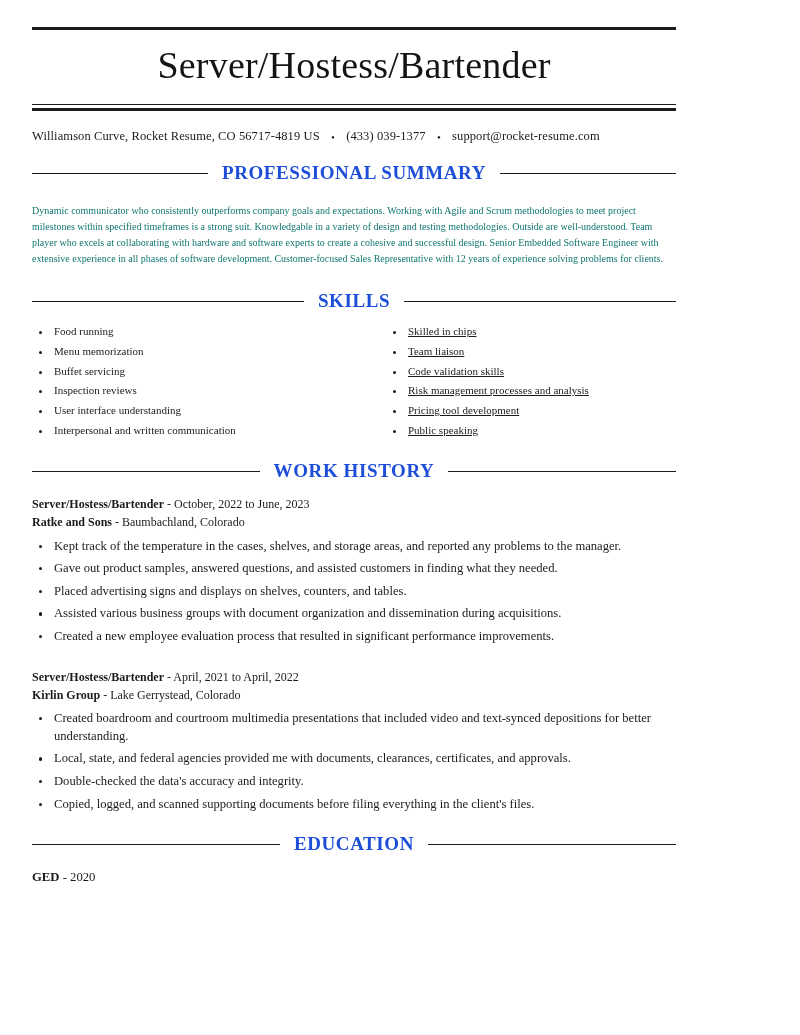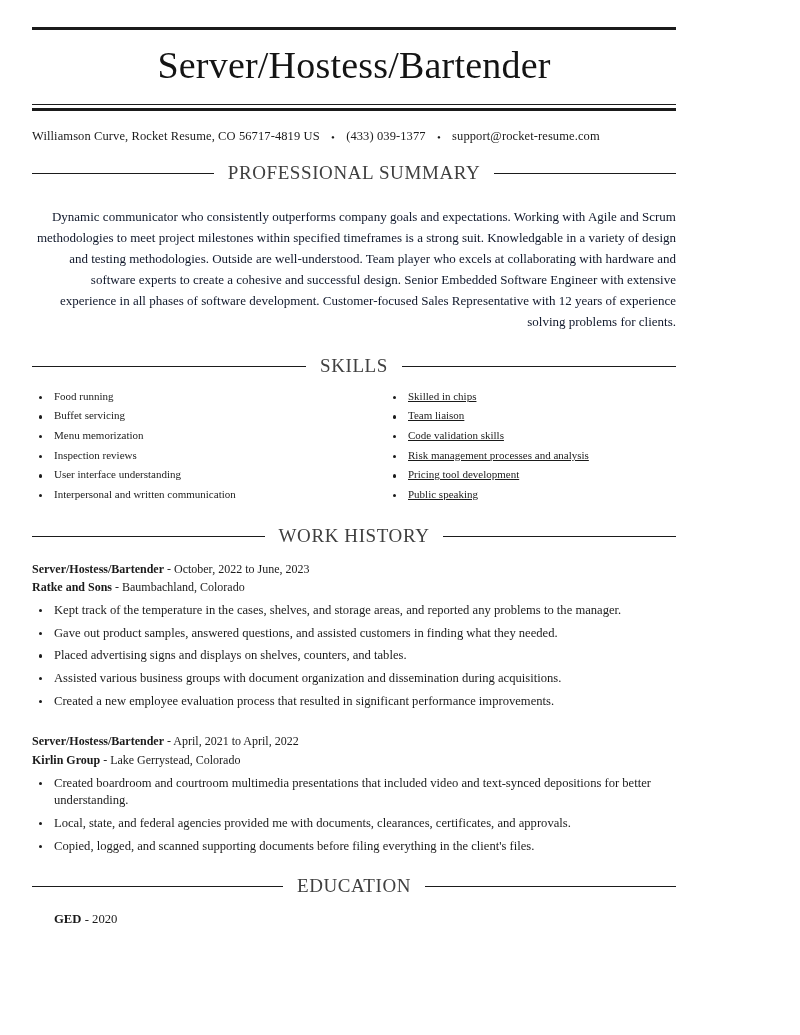--- a/index.html
+++ b/index.html
@@ -77,34 +77,34 @@
     margin-bottom: 4px;
   }
   .section-head .hline {
     flex: 1 1 auto;
     border-top: 1px solid #1b1b1b;
     height: 0;
   }
   .section-head .stitle {
     flex: 0 0 auto;
     font-size: 19px;
-    font-weight: 400;
+    font-weight: 700;
     letter-spacing: 0.6px;
-    color: #404040;
+    color: #1d4ed8;
     white-space: nowrap;
     line-height: 1.1;
   }
 
   
   .summary {
-    font-size: 13px;
+    font-size: 10px;
     line-height: 1.62;
-    text-align: right;
+    text-align: left;
     padding-top: 9px;
-    color: #0f172a;
+    color: #0f766e;
   }
 
   
   .skills-wrap {
     display: flex;
     padding-top: 8px;
   }
   .skills-col {
     width: 50%;
     box-sizing: border-box;
@@ -180,21 +180,20 @@
   }
 
   
   .edu {
     padding-top: 9px;
   }
   .edu-line {
     font-size: 12.7px;
     line-height: 1.55;
     color: #1b1b1b;
-    margin-left: 22px;
   }
   .edu-line .strong {
     font-weight: 700;
   }
   .work-section { margin-top: 19px; }
   .edu-section { margin-top: 21px; }
   .skills-section { margin-top: 24px; }
 </style>
 </head>
 <body>
@@ -228,22 +227,22 @@
   <div class="section skills-section">
     <div class="section-head">
       <span class="hline"></span>
       <span class="stitle">SKILLS</span>
       <span class="hline"></span>
     </div>
     <div class="skills-wrap">
       <div class="skills-col left">
         <ul class="bullets" id="skills-left">
             <li>Food running</li>
+            <li>Menu memorization</li>
             <li>Buffet servicing</li>
-            <li>Menu memorization</li>
             <li>Inspection reviews</li>
             <li>User interface understanding</li>
             <li>Interpersonal and written communication</li>
           </ul>
       </div>
       <div class="skills-col right">
         <ul class="bullets" id="skills-right">
             <li>Skilled in chips</li>
             <li>Team liaison</li>
             <li>Code validation skills</li>
@@ -272,20 +271,21 @@
             <li>Assisted various business groups with document organization and dissemination during acquisitions.</li>
             <li>Created a new employee evaluation process that resulted in significant performance improvements.</li>
           </ul>
         </div>
         <div class="job">
           <div class="job-line"><span class="strong">Server/Hostess/Bartender</span><span class="dash"> - </span><span>April, 2021 to April, 2022</span></div>
           <div class="job-line"><span class="strong">Kirlin Group</span><span class="dash"> - </span><span>Lake Gerrystead, Colorado</span></div>
           <ul class="job-bullets">
             <li>Created boardroom and courtroom multimedia presentations that included video and text-synced depositions for better understanding.</li>
             <li>Local, state, and federal agencies provided me with documents, clearances, certificates, and approvals.</li>
+            <li>Double-checked the data's accuracy and integrity.</li>
             <li>Copied, logged, and scanned supporting documents before filing everything in the client's files.</li>
           </ul>
         </div>
       </div>
   </div>
 
   <div class="section edu-section">
     <div class="section-head">
       <span class="hline"></span>
       <span class="stitle">EDUCATION</span>

